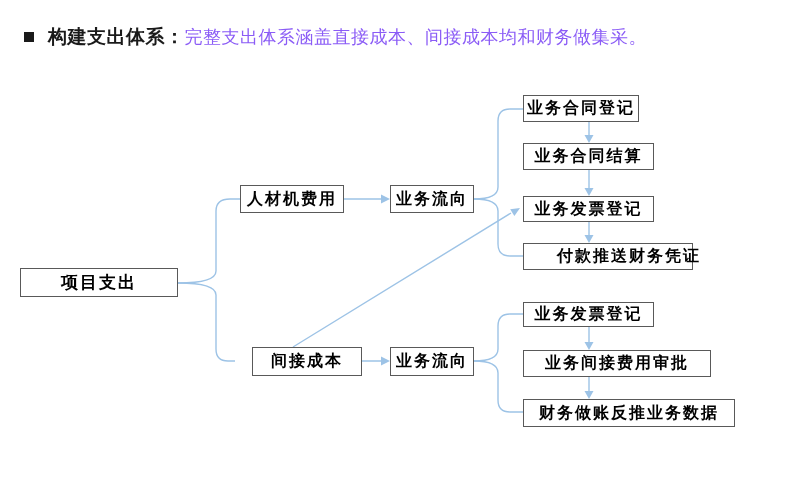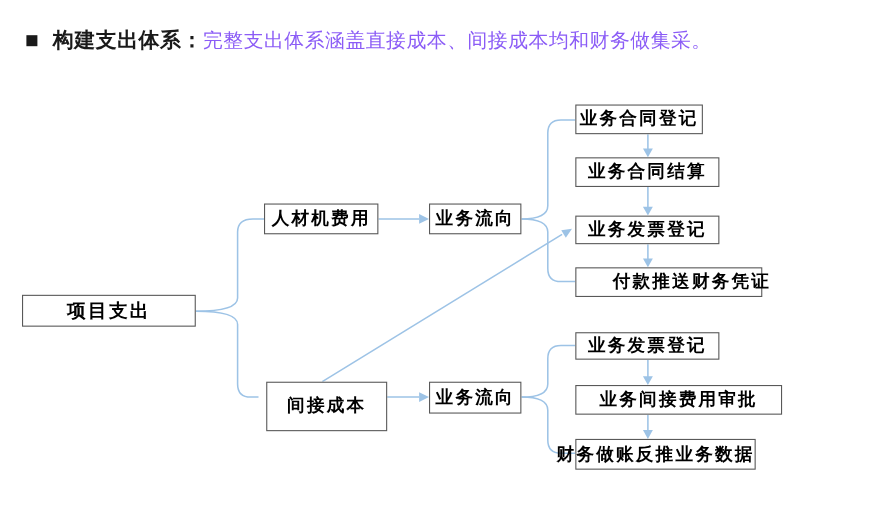--- a/index.html
+++ b/index.html
@@ -75,21 +75,21 @@
   </div>
 
   <div class="node" style="left:20px;top:268px;width:158px;height:29px;font-size:17px;">
     <span>项目支出</span>
   </div>
 
   <div class="node" style="left:390px;top:185px;width:84px;height:28px;">
     <span>业务流向</span>
   </div>
 
-  <div class="node" style="left:242px;top:347px;width:110px;height:45px;">
+  <div class="node" style="left:252px;top:347px;width:110px;height:29px;">
     <span>间接成本</span>
   </div>
 
   <div class="node" style="left:390px;top:347px;width:84px;height:29px;">
     <span>业务流向</span>
   </div>
 
   <div class="node" style="left:523px;top:95px;width:116px;height:27px;">
     <span>业务合同登记</span>
   </div>
@@ -107,17 +107,17 @@
   </div>
 
   <div class="node" style="left:523px;top:302px;width:131px;height:25px;">
     <span>业务发票登记</span>
   </div>
 
   <div class="node" style="left:523px;top:350px;width:188px;height:27px;">
     <span>业务间接费用审批</span>
   </div>
 
-  <div class="node" style="left:523px;top:399px;width:164px;height:28px;justify-content:flex-end;">
+  <div class="node" style="left:523px;top:399px;width:212px;height:28px;">
     <span>财务做账反推业务数据</span>
   </div>
 
 </div>
 
 </body></html>

